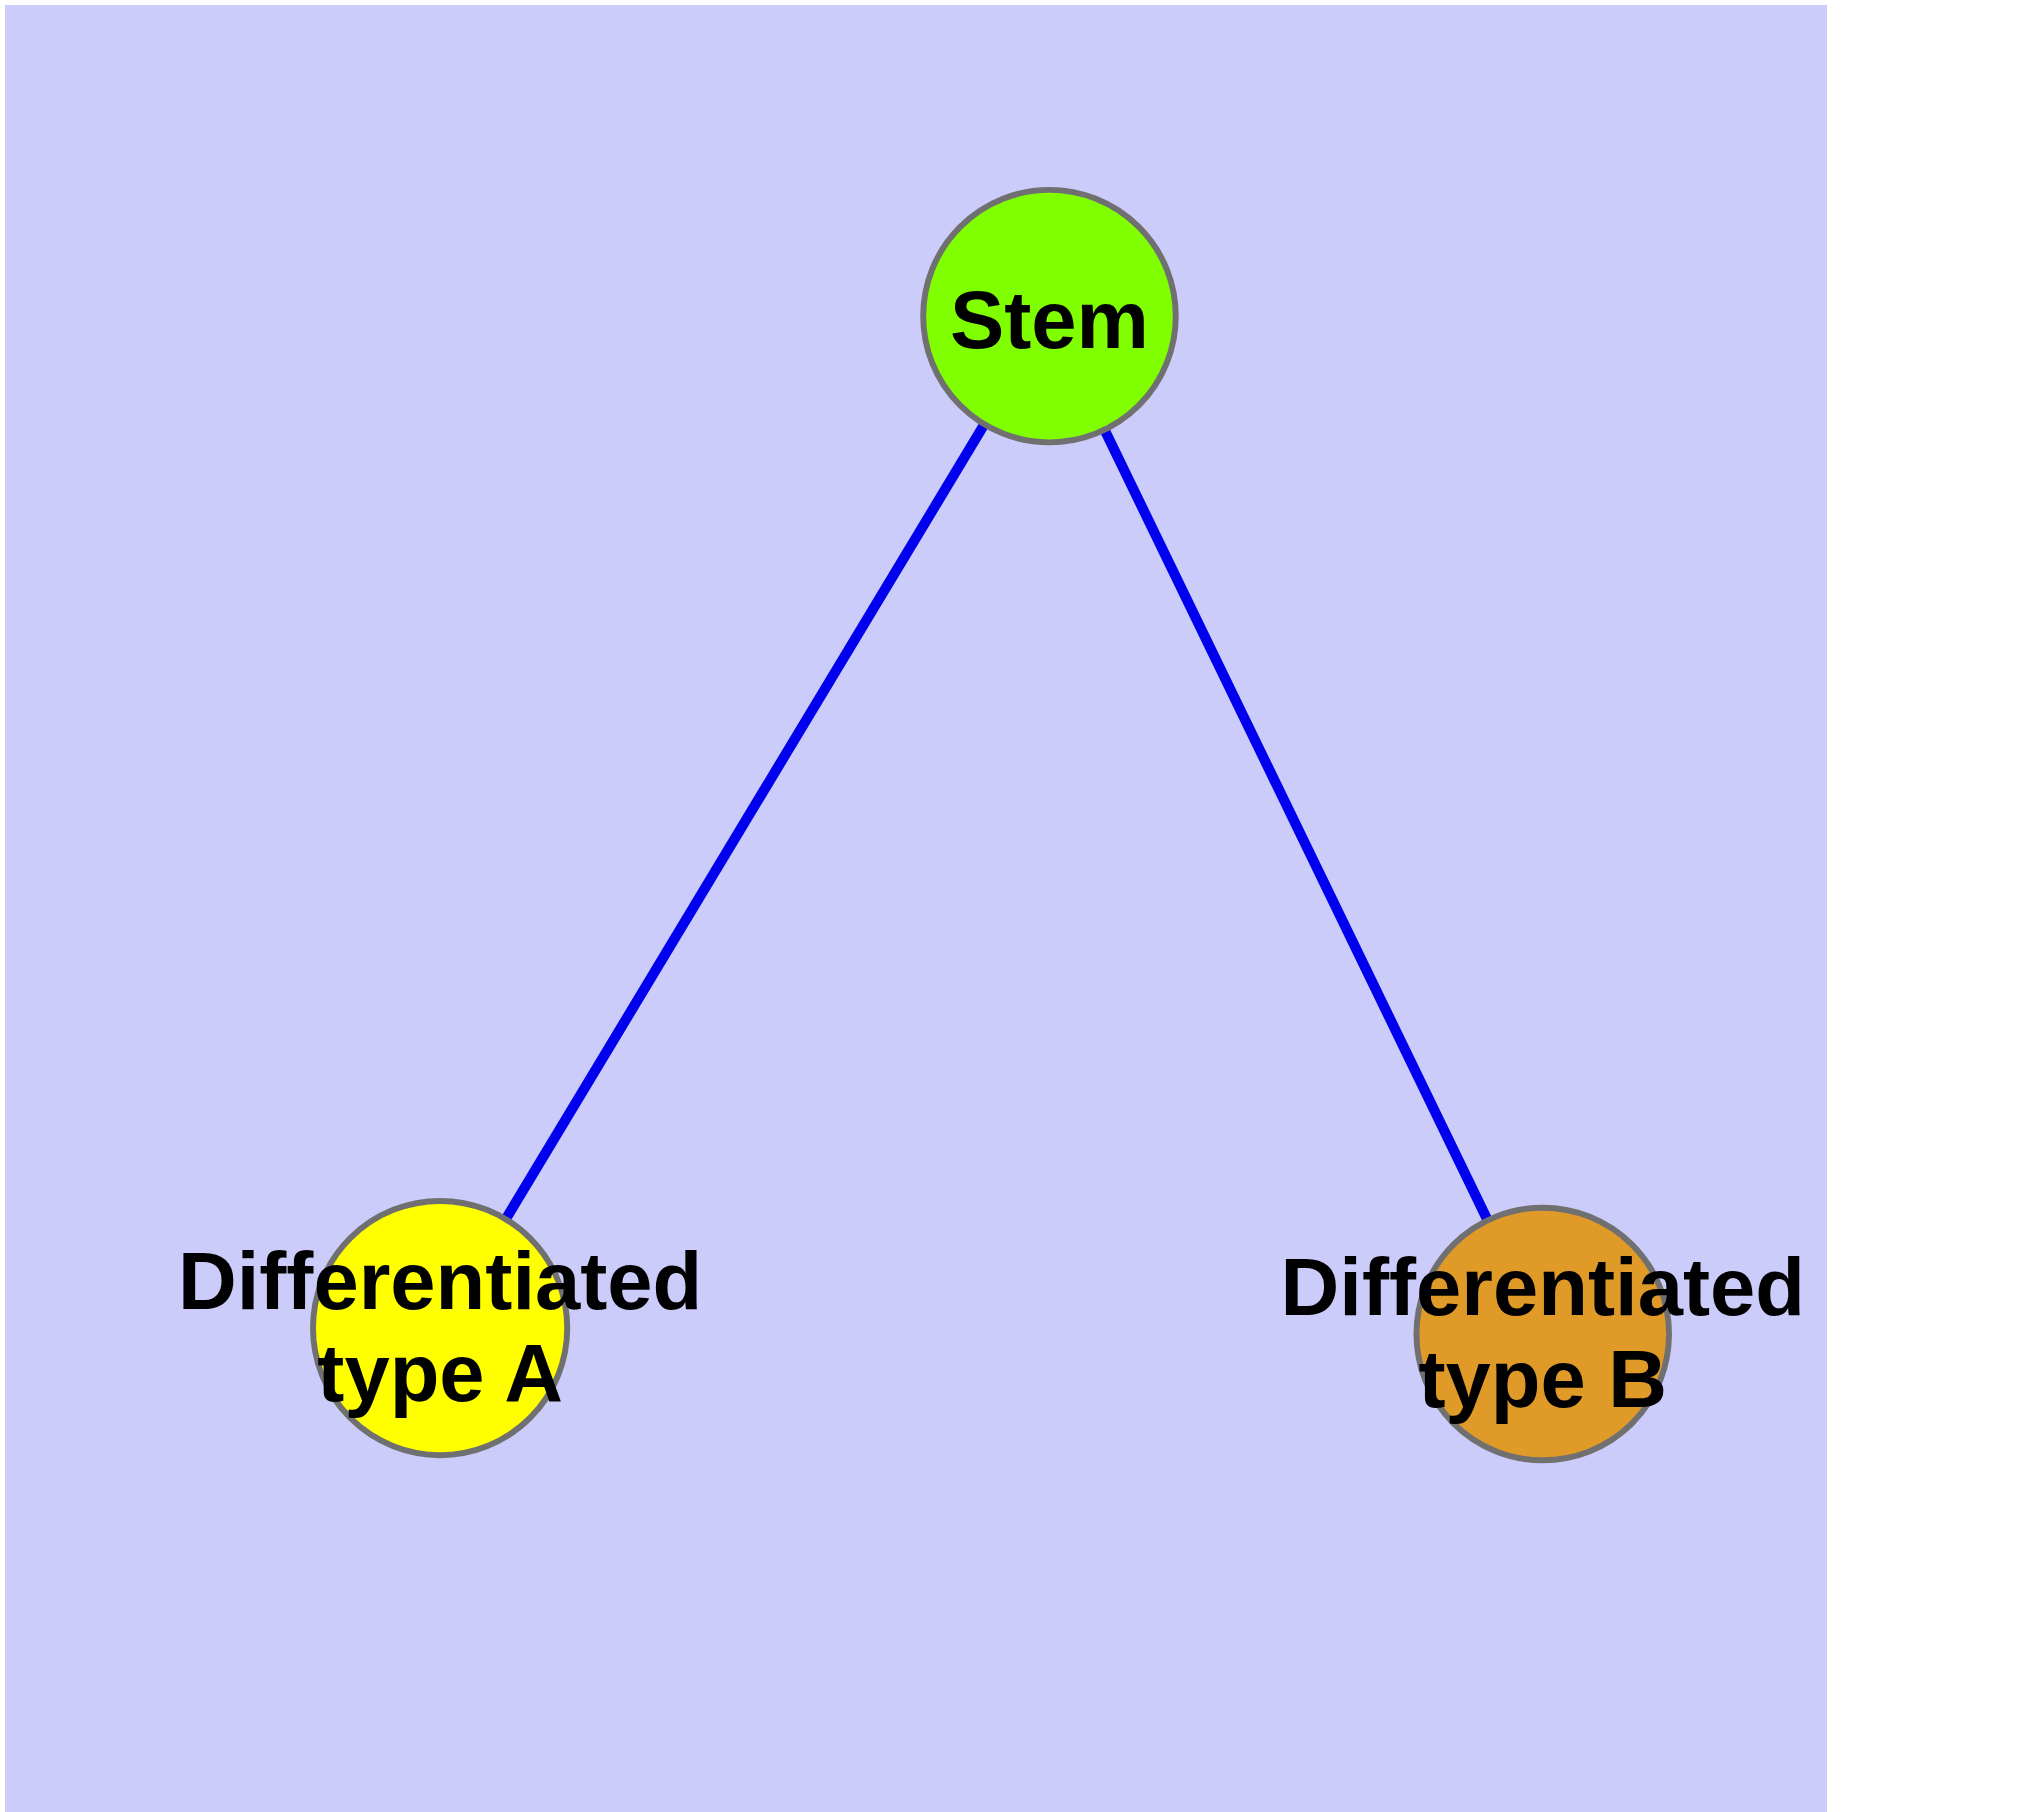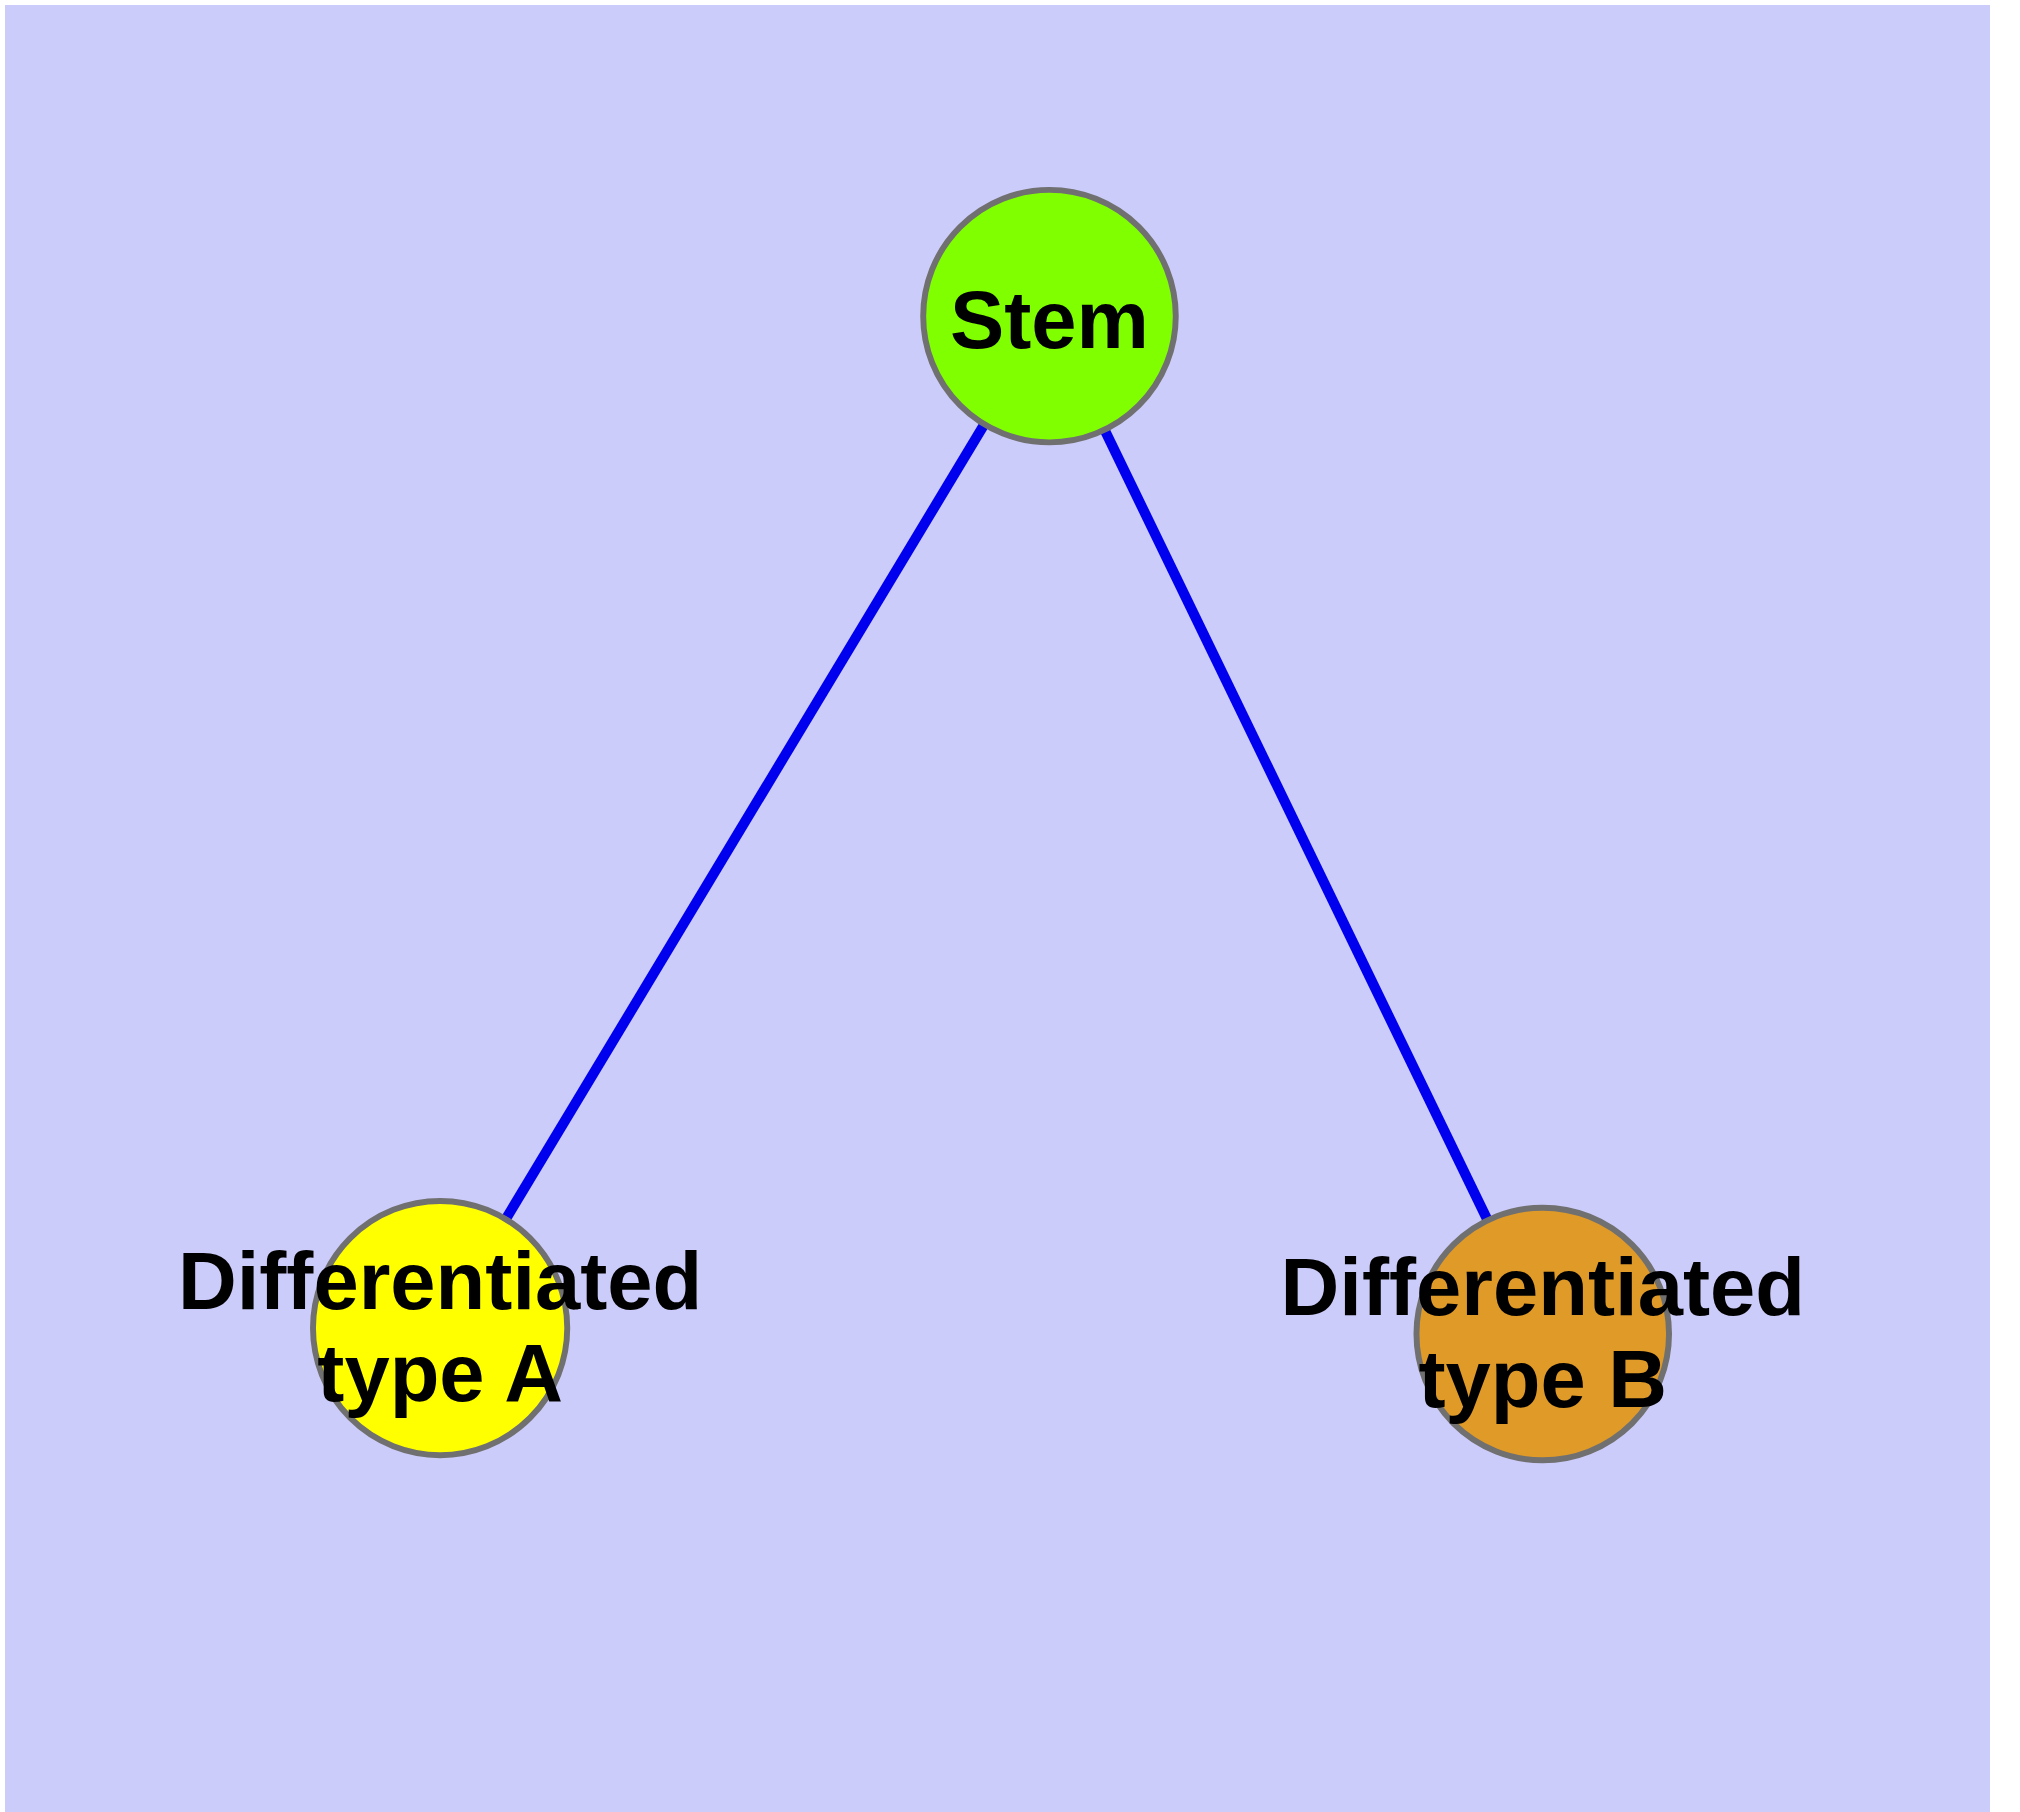--- a/index.html
+++ b/index.html
@@ -2,21 +2,21 @@
 <html style="font-size:13.6px"><head>
 <meta charset="utf-8">
 <style>
   html, body {
     margin: 0;
     padding: 0;
     background: #ffffff;
   }
   #canvas {
     position: relative;
-    width: 1990px;
+    width: 1827px;
     height: 1812px;
     background: #ffffff;
     overflow: hidden;
     font-family: "Liberation Sans", sans-serif;
   }
   #plot-background {
     position: absolute;
     left: 5.1px;
     top: 5.1px;
     width: 2015px;

